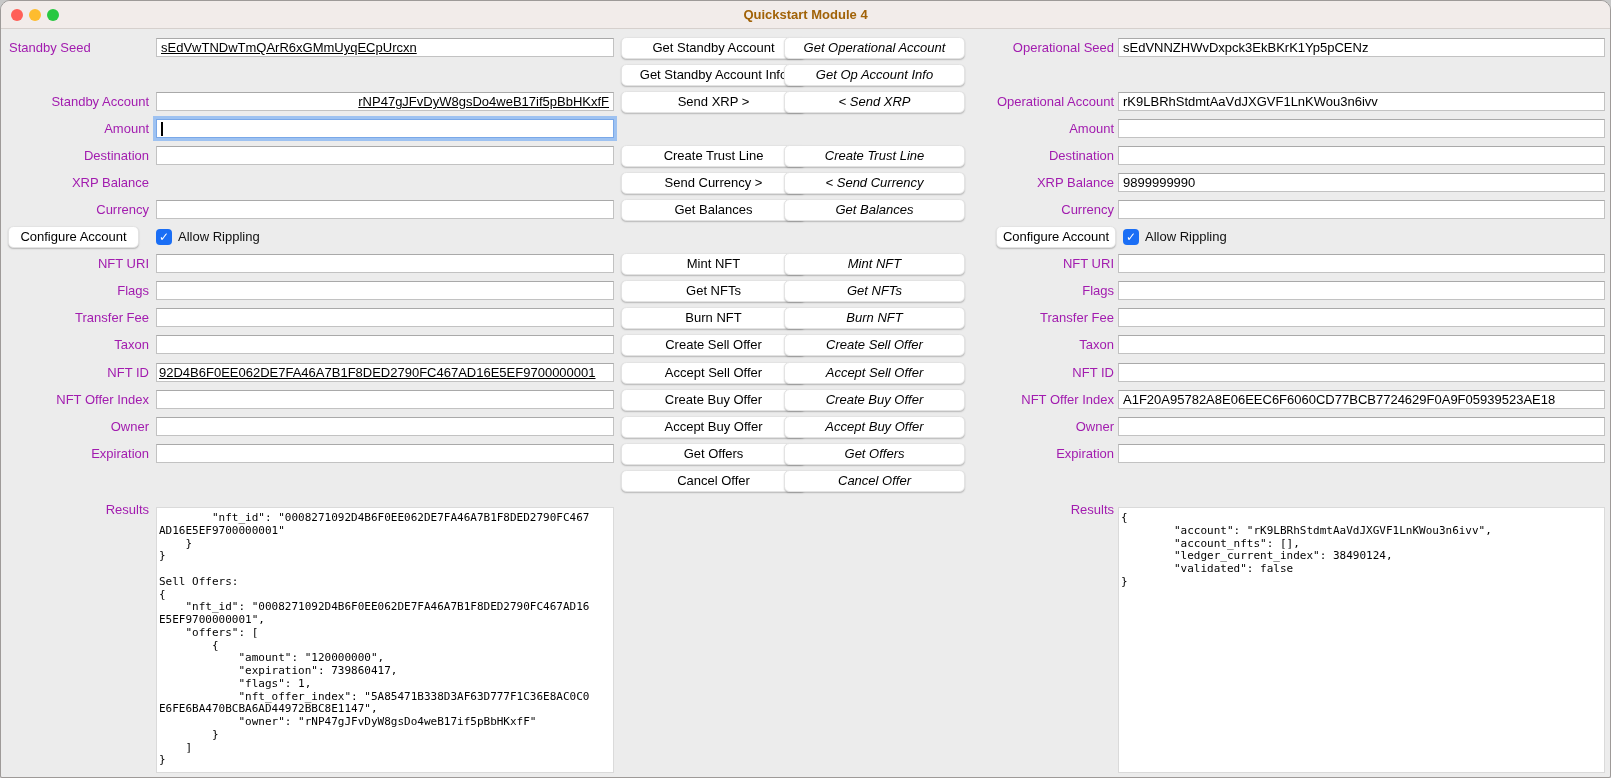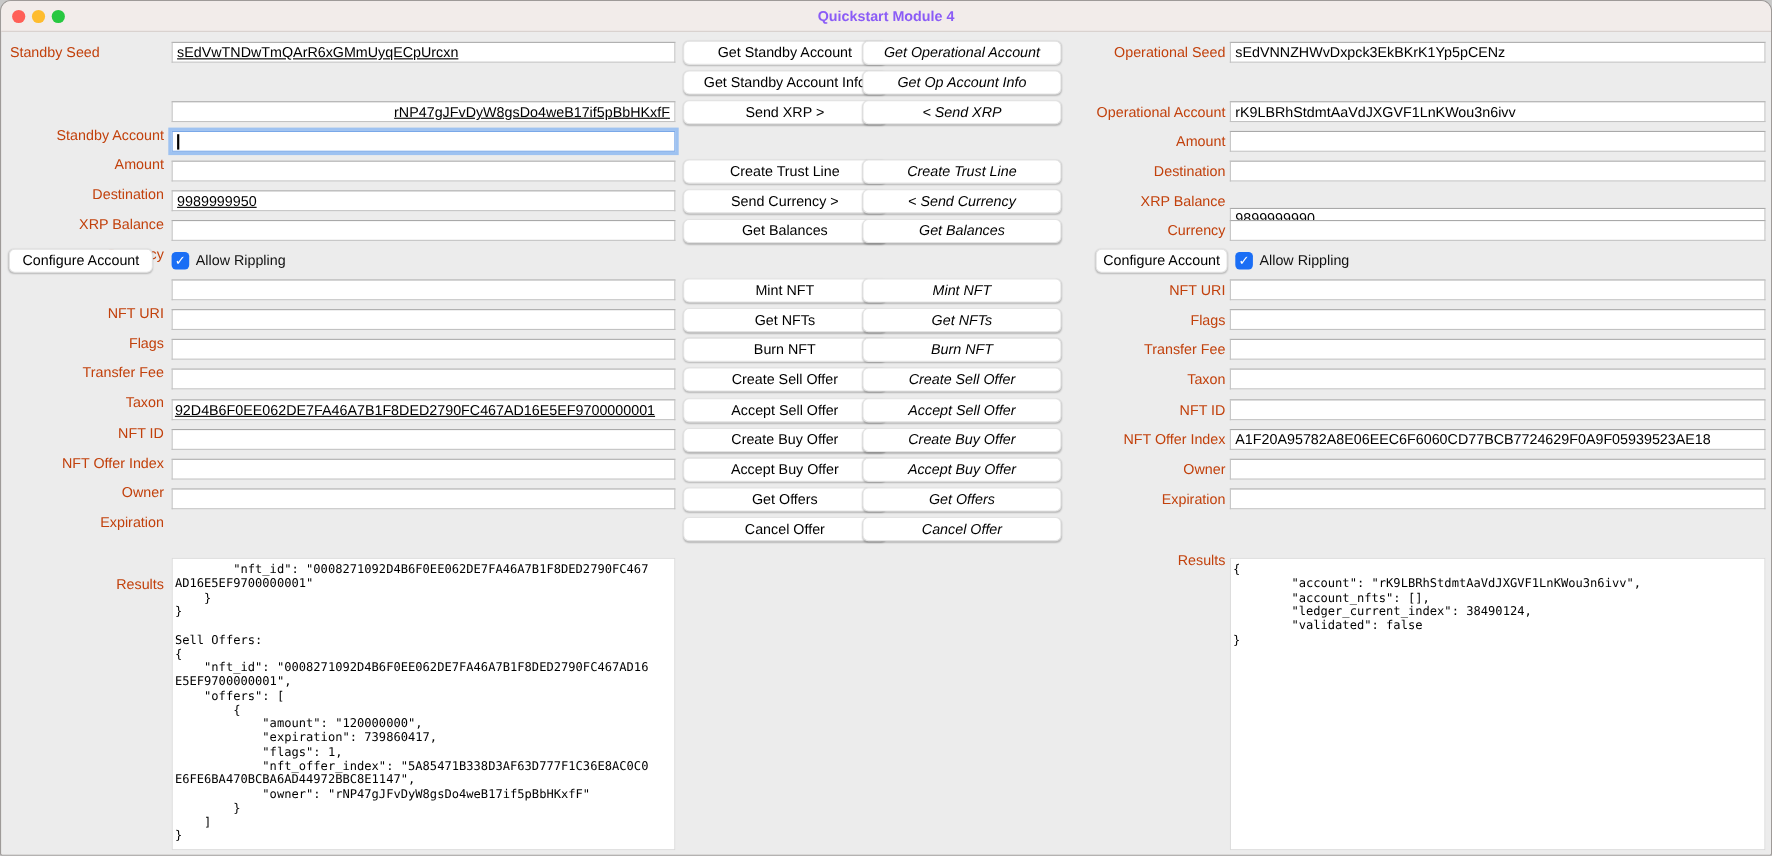--- a/index.html
+++ b/index.html
@@ -10,28 +10,28 @@
     overflow:hidden;font-family:"Liberation Sans","DejaVu Sans",sans-serif;
   }
   
   #titlebar{
     position:absolute;left:0;top:0;width:100%;height:28px;
     background:#f2ecea;border-bottom:1px solid #d6d0cd;
   }
   .traffic{position:absolute;top:8px;width:12px;height:12px;border-radius:50%;}
   #title{
     position:absolute;left:0;top:0;width:100%;height:28px;line-height:28px;
-    text-align:center;font-size:13px;font-weight:bold;color:#8b5cf6;
+    text-align:center;font-size:13px;font-weight:bold;color:#a16207;
   }
   
   .lbl{
-    position:absolute;height:19px;line-height:19px;font-size:13px;color:#c2410c;
+    position:absolute;height:19px;line-height:19px;font-size:13px;color:#a21caf;
     text-align:right;white-space:nowrap;
   }
-  .lbl-l{left:0;width:148px;margin-top:21px;}
+  .lbl-l{left:0;width:148px;}
   .lbl-r{left:955px;width:158px;}
   .lbl-first{text-align:left;left:8px;width:140px;}
   
   .entry{
     position:absolute;height:19px;background:#fff;
     border:1px solid #c2c2c2;border-top-color:#a9a9a9;
     font-size:13px;line-height:17px;padding:0 4px;color:#000;
     white-space:nowrap;overflow:hidden;
   }
   .entry-l{left:155px;width:458px;text-decoration:underline;}
@@ -80,21 +80,20 @@
   <div class="lbl lbl-l" style="top:91px;">Standby Account</div>
   <div class="entry entry-l" style="top:91px;text-align:right;">rNP47gJFvDyW8gsDo4weB17if5pBbHKxfF</div>
 
   <div class="lbl lbl-l" style="top:118px;">Amount</div>
   <div class="entry entry-l focused" style="top:118px;"><span class="caret"></span><span></span></div>
 
   <div class="lbl lbl-l" style="top:145px;">Destination</div>
   <div class="entry entry-l" style="top:145px;"></div>
 
   <div class="lbl lbl-l" style="top:172px;">XRP Balance</div>
-  <div class="entry entry-l" style="top:172px;">9989999950</div>
 
   <div class="lbl lbl-l" style="top:199px;">Currency</div>
   <div class="entry entry-l" style="top:199px;"></div>
 
   <div class="btn" style="left:7px;top:225px;width:131px;">Configure Account</div>
   <div class="cb" style="left:155px;top:228px;"><span>✓</span></div>
   <div class="cbl" style="left:177px;top:227px;">Allow Rippling</div>
 
   <div class="lbl lbl-l" style="top:253px;">NFT URI</div>
   <div class="entry entry-l" style="top:253px;"></div>
@@ -180,21 +179,21 @@
   <div class="lbl lbl-r" style="top:91px;">Operational Account</div>
   <div class="entry entry-r" style="top:91px;">rK9LBRhStdmtAaVdJXGVF1LnKWou3n6ivv</div>
 
   <div class="lbl lbl-r" style="top:118px;">Amount</div>
   <div class="entry entry-r" style="top:118px;"></div>
 
   <div class="lbl lbl-r" style="top:145px;">Destination</div>
   <div class="entry entry-r" style="top:145px;"></div>
 
   <div class="lbl lbl-r" style="top:172px;">XRP Balance</div>
-  <div class="entry entry-r" style="top:188px;">9899999990</div>
+  <div class="entry entry-r" style="top:172px;">9899999990</div>
 
   <div class="lbl lbl-r" style="top:199px;">Currency</div>
   <div class="entry entry-r" style="top:199px;"></div>
 
   <div class="btn" style="left:995px;top:225px;width:120px;">Configure Account</div>
   <div class="cb" style="left:1122px;top:228px;"><span>✓</span></div>
   <div class="cbl" style="left:1144px;top:227px;">Allow Rippling</div>
 
   <div class="lbl lbl-r" style="top:253px;">NFT URI</div>
   <div class="entry entry-r" style="top:253px;"></div>

